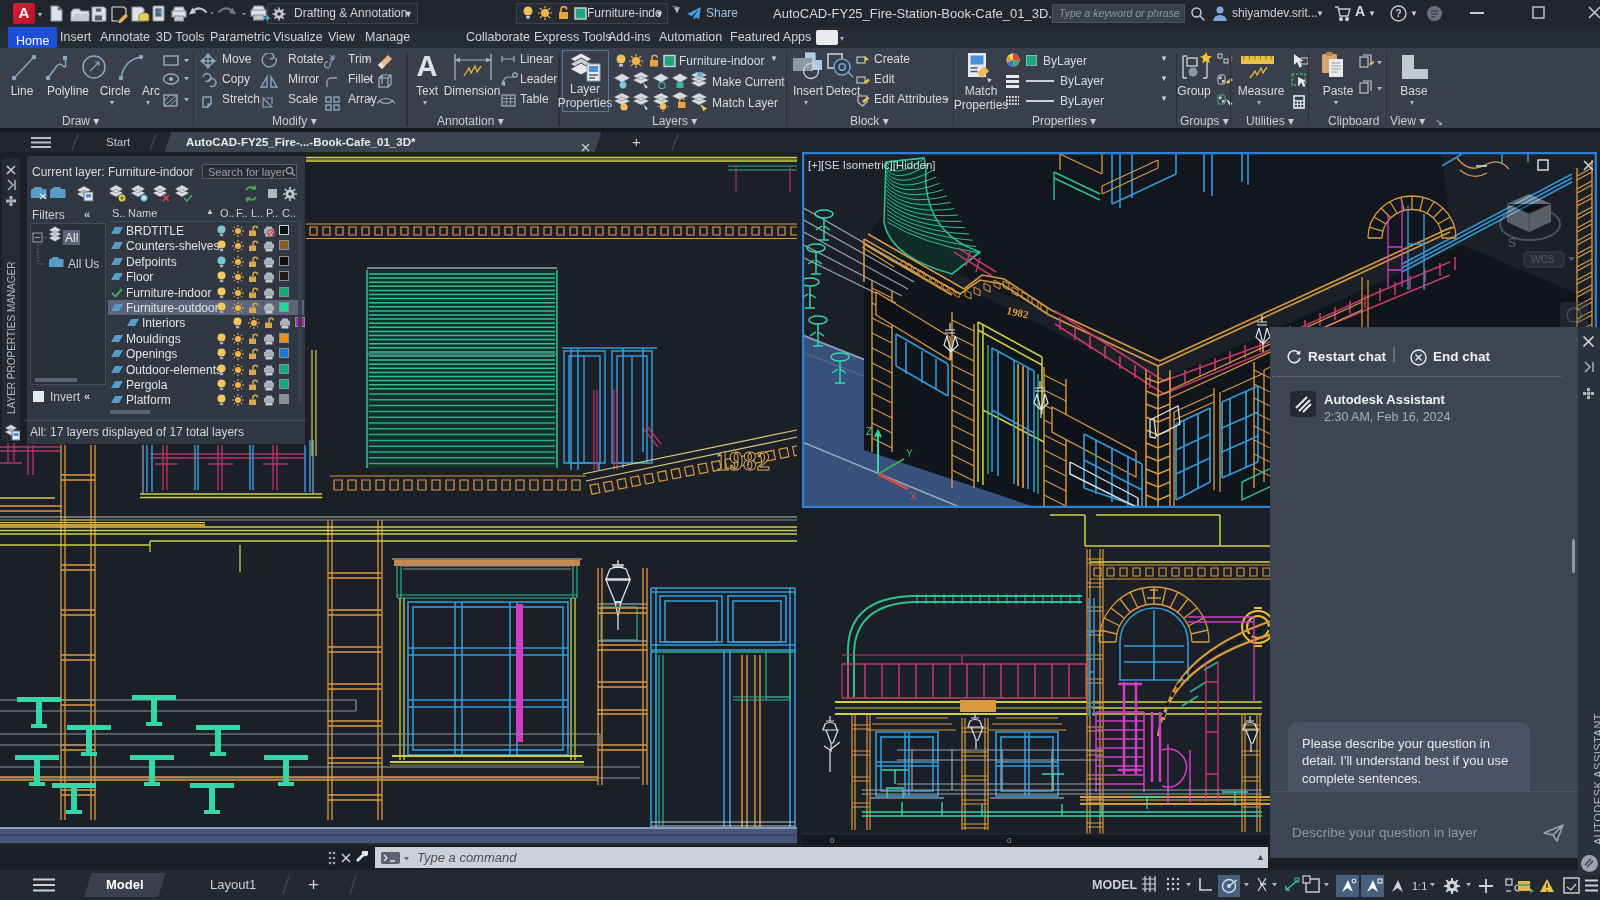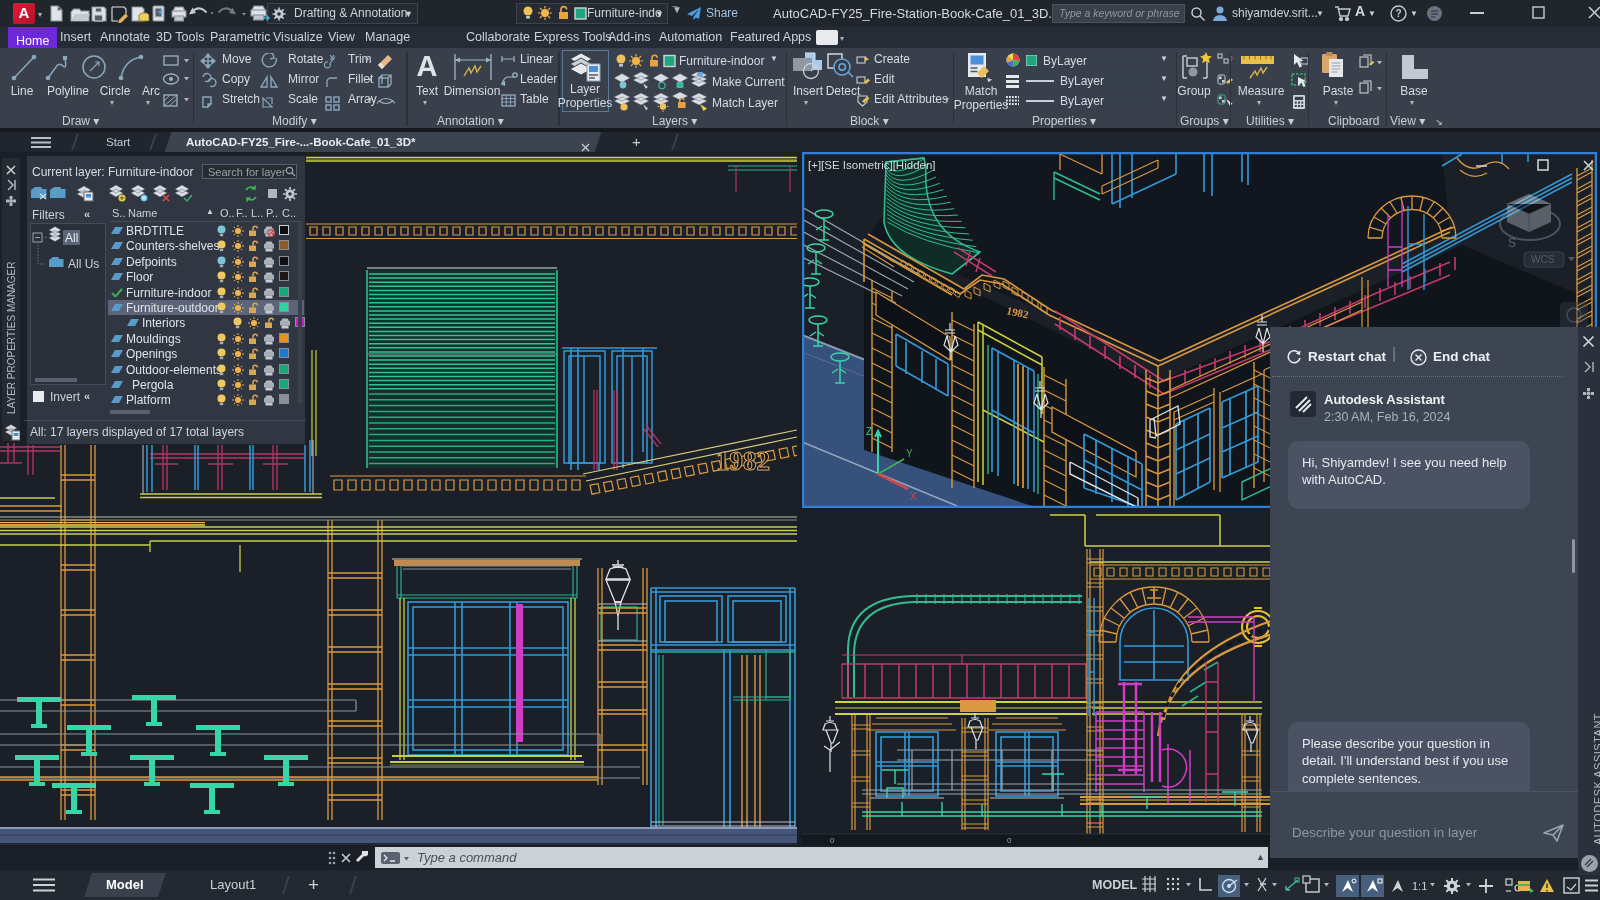--- a/index.html
+++ b/index.html
@@ -13,21 +13,21 @@
   #titlebar .txt { color:#cdd2d9; font-size:12px; }
   #alogo { position:absolute; left:13px; top:3px; width:22px; height:21px; background:linear-gradient(135deg,#e51937,#b3122a); border-radius:2px; color:#fff; font-weight:bold; font-size:15px; text-align:center; line-height:20px; }
   #wsbox { position:absolute; left:267px; top:3px; width:151px; height:21px; background:#272c34; border:1px solid #3c434d; color:#ced3da; font-size:12px; line-height:19px; }
   #laybox { position:absolute; left:516px; top:3px; width:152px; height:21px; background:#272c34; border:1px solid #3c434d; color:#ced3da; font-size:12px; line-height:19px; }
   #doctitle { position:absolute; left:773px; top:6px; color:#d4d9df; font-size:13px; }
   #qsearch { position:absolute; left:1052px; top:4px; width:133px; height:19px; background:#3a414b; border:1px solid #4a525d; color:#8d96a1; font-style:italic; font-size:10.5px; line-height:17px; padding-left:6px; }
 
   
   #ribtabs { position:absolute; left:0; top:27px; width:1600px; height:21px; background:#262c35; }
   .rtab { position:absolute; top:0; height:21px; color:#ced3da; font-size:12.5px; line-height:21px; }
-  .rtab.sel { background:#6d28d9; color:#fff; padding:4px 8px; }
+  .rtab.sel { background:#1d4ed8; color:#fff; padding:4px 8px; }
 
   
   #ribbon { position:absolute; left:0; top:48px; width:1600px; height:83px; background:#3a404b; }
   #ribbon .sep { position:absolute; top:4px; width:1px; height:74px; background:#2b303a; }
   .pl2 { position:absolute; bottom:3px; color:#c9ced6; font-size:12px; }
   .ribitem { color:#d6dbe1; font-size:12px; }
   #ribbonedge { position:absolute; left:0; top:128px; width:1600px; height:4px; background:#15181d; }
 
   
   #filetabs { position:absolute; left:0; top:132px; width:1600px; height:20px; background:#21262e; }
@@ -1466,21 +1466,21 @@
           <path d="M2 4 l1.5 -2.5 5 0 L10 4 z" fill="#b4bac2"></path>
           <rect x="1" y="4" width="10" height="4.5" fill="#a8aeb6"></rect>
           <rect x="2.5" y="8.5" width="7" height="3" fill="#c8cdd4"></rect>
         </svg>
         <div style="position:absolute;left:171px;top:2px;width:10px;height:10px;background:#16a878;border:1px solid #888e96;"></div>
       </div>
     <div class="abs" style="left:106px;top:222px;width:196px;height:15px;">
         <svg style="position:absolute;left:2px;top:3px;" width="14" height="9" viewBox="0 0 14 9">
           <path d="M1 8 L5 1 l8 0 -4 7 z" fill="#5a9cc8"></path>
         </svg>
-        <span style="position:absolute;left:24px;top:1px;color:#dfe3e8;font-size:12px;">Pergola</span>
+        <span style="position:absolute;left:18px;top:1px;color:#dfe3e8;font-size:12px;">Pergola</span>
         <svg style="position:absolute;left:108px;top:2px;" width="11" height="12" viewBox="0 0 11 12">
           <circle cx="5.5" cy="4.5" r="4" fill="#f0c860"></circle>
           <rect x="3.8" y="9" width="3.4" height="2.2" fill="#a8aeb6"></rect>
         </svg>
         <svg style="position:absolute;left:124px;top:2px;" width="12" height="12" viewBox="0 0 12 12">
           <circle cx="6" cy="6" r="3" fill="#f0b44a"></circle>
           <g stroke="#f0b44a" stroke-width="1">
             <path d="M6 0 l0 2 M6 10 l0 2 M0 6 l2 0 M10 6 l2 0 M1.8 1.8 l1.4 1.4 M8.8 8.8 l1.4 1.4 M1.8 10.2 l1.4 -1.4 M8.8 3.2 l1.4 -1.4"></path>
           </g>
         </svg>
@@ -1541,21 +1541,20 @@
       <div class="abs" style="left:2px;top:49px;width:290px;height:0;border-top:1px dotted #6a7280;"></div>
       <div class="abs" style="left:20px;top:64px;width:26px;height:26px;background:#232a33;border-radius:4px;">
         <svg width="26" height="26" viewBox="0 0 26 26">
             <g stroke="#e8ebef" stroke-width="2">
               <path d="M6 17 L17 6 M9 20 L20 9 M13 21 L21 13"></path>
             </g>
           </svg>
       </div>
       <div class="abs" style="left:54px;top:65px;color:#eef1f4;font-size:13px;font-weight:bold;">Autodesk Assistant</div>
       <div class="abs" style="left:54px;top:83px;color:#a7b0bc;font-size:12.5px;">2:30 AM, Feb 16, 2024</div>
-      <div class="bubble" style="top:114px;height:68px;">Hi, Shiyamdev! I see you need help with AutoCAD.</div>
       <div class="bubble" style="top:395px;height:78px;">Please describe your question in detail. I'll understand best if you use complete sentences.</div>
       <div class="abs" style="left:0;top:464px;width:308px;height:67px;background:#3d4553;"></div>
       <div class="abs" style="left:0;top:464px;width:308px;height:1px;background:#4c5564;"></div>
       <div class="abs" style="left:22px;top:498px;color:#8d96a4;font-size:13.5px;">Describe your question in layer</div>
       <svg class="abs" style="left:272px;top:496px;" width="24" height="20" viewBox="0 0 24 20">
           <path d="M2 10 L21 2 L15 18 L11 12 z M21 2 L11 12" stroke="#98a2b2" stroke-width="1.6" fill="none" stroke-linejoin="round"></path>
         </svg>
       <div class="abs" style="left:302px;top:212px;width:3px;height:34px;background:#8d96a4;border-radius:2px;"></div>
     </div>
     <div id="chatstrip">

